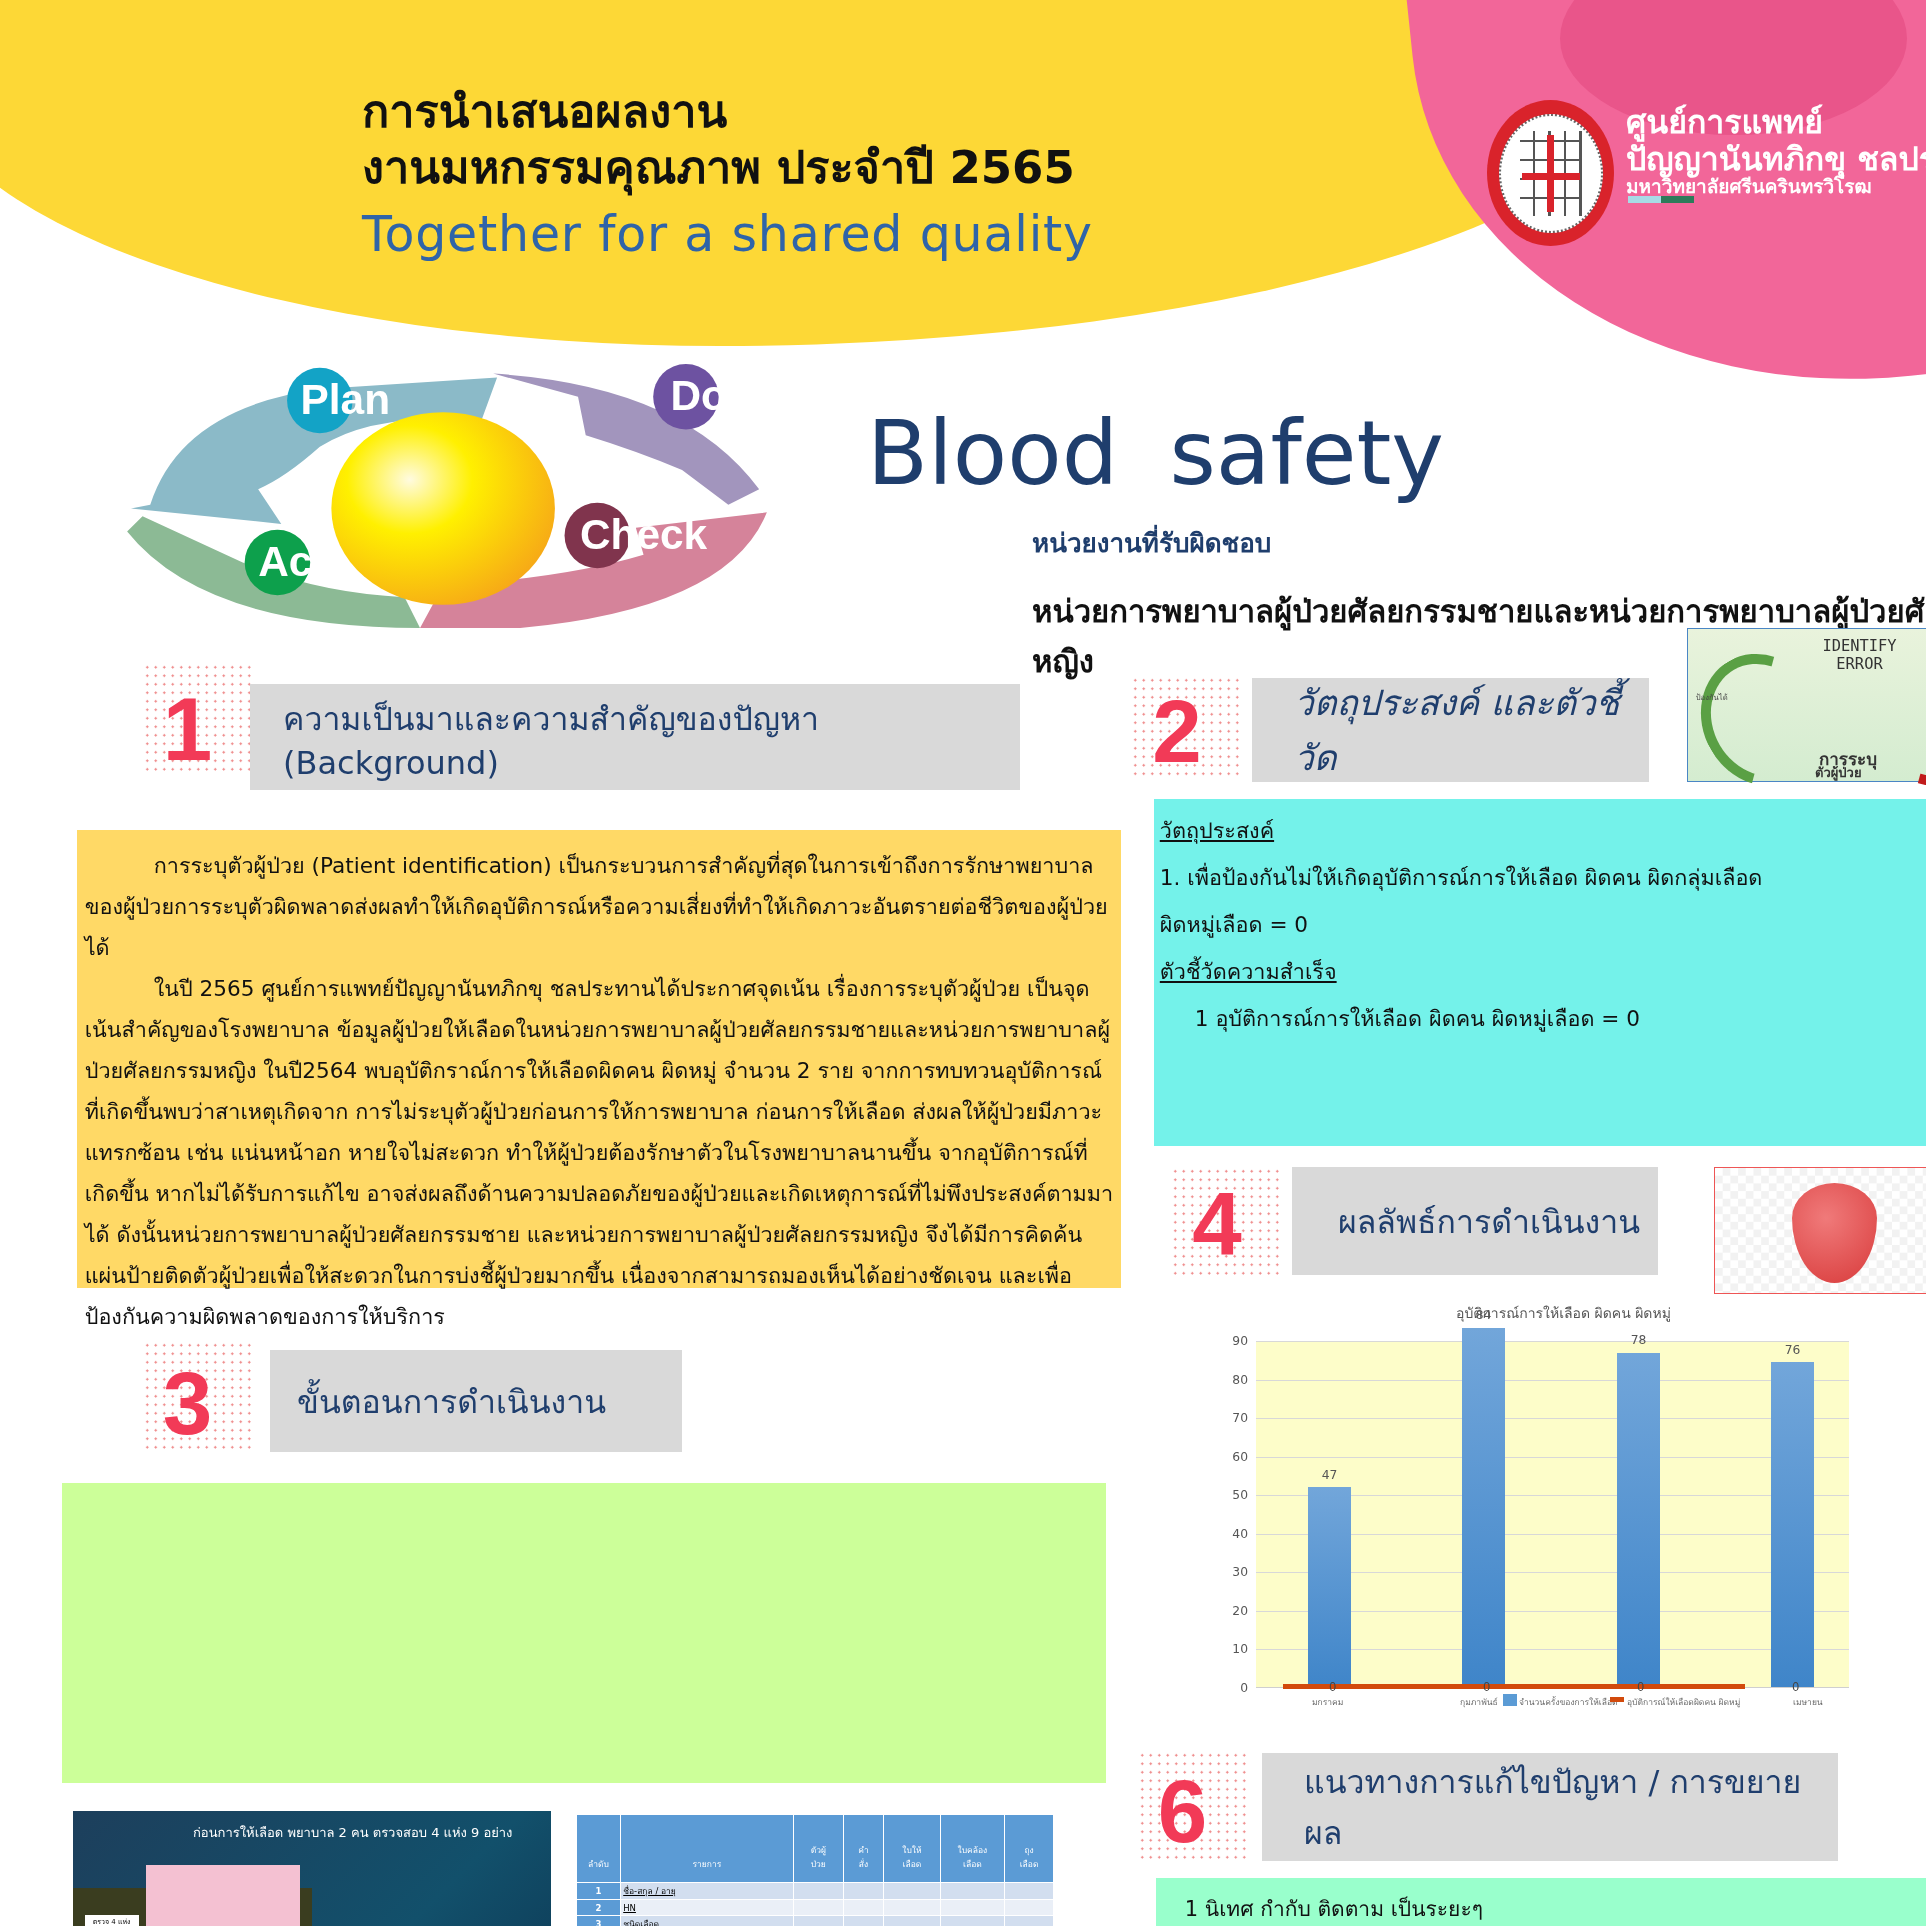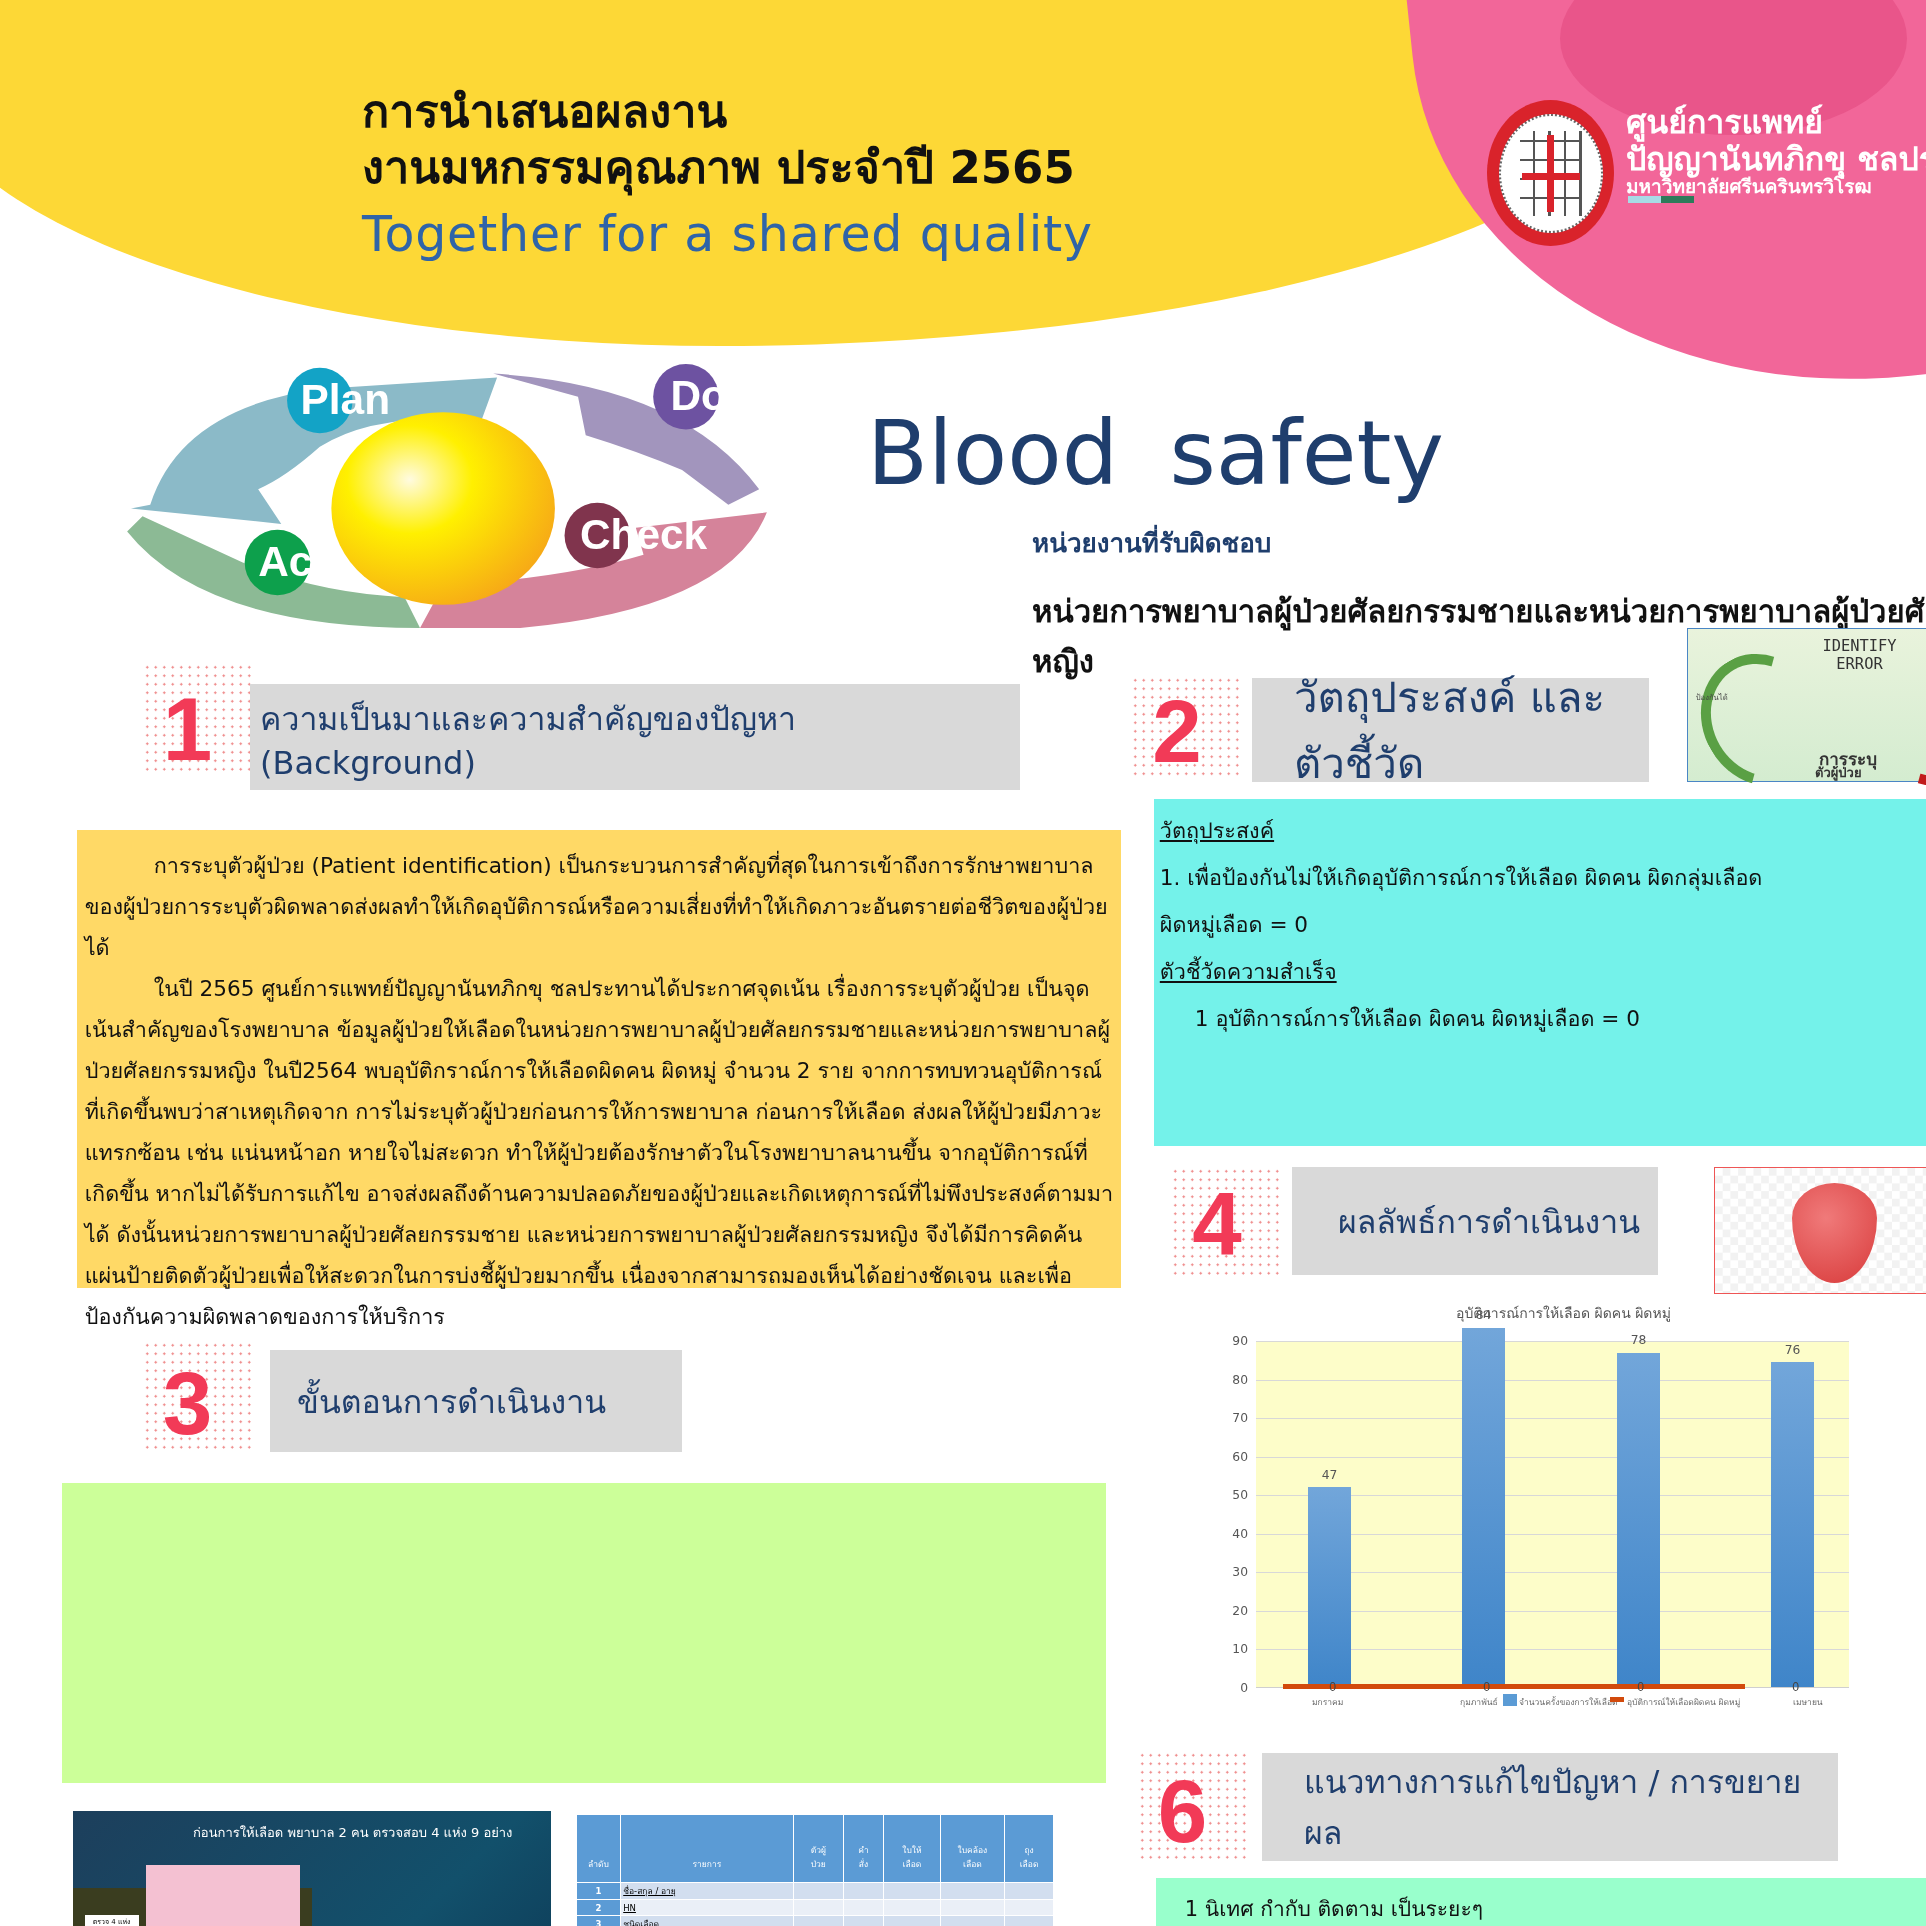--- a/index.html
+++ b/index.html
@@ -115,29 +115,29 @@
   <div class="abs" style="left:127px;top:7.7px;font-family:'DejaVu Sans Mono',monospace;font-size:15.4px;color:#333;width:89px;text-align:center;">IDENTIFY ERROR</div>
   <div class="abs" style="left:15.4px;top:23px;width:100px;height:116px;border:10px solid #5aa044;border-right-color:transparent;border-bottom-color:transparent;border-radius:50%;transform:rotate(-30deg);"></div>
   <div class="abs" style="left:181px;top:23px;width:100px;height:116px;border:10px solid #c11b1b;border-left-color:transparent;border-top-color:transparent;border-radius:50%;transform:rotate(-30deg);"></div>
   <div class="abs" style="left:7.7px;top:62px;font-size:7.7px;color:#444;">ป้องกันได้</div>
   <div class="abs" style="left:131px;top:116px;font-size:17px;font-weight:bold;color:#333;">การระบุ</div>
   <div class="abs" style="left:127px;top:133px;font-size:13px;font-weight:bold;color:#333;">ตัวผู้ป่วย</div>
 </div>
 
 <div class="abs sec-num-box" style="left:143px;top:663px;height:112px;"></div>
 <div class="abs sec-num" style="left:143px;top:678px;width:89px;font-size:89px;">1</div>
-<div class="abs sec-head" style="left:250px;top:684px;width:770px;height:106px;padding-left:10px;font-size:32px;">ความเป็นมาและความสำคัญของปัญหา (Background)</div>
+<div class="abs sec-head" style="left:250px;top:684px;width:770px;height:106px;padding-left:33px;font-size:32px;">ความเป็นมาและความสำคัญของปัญหา (Background)</div>
 <div class="abs panel" style="left:77px;top:830px;width:1044px;height:458px;background:#ffd966;padding:15.4px 7.7px;font-size:21.6px;line-height:41px;">
   <p style="text-indent:69px;">การระบุตัวผู้ป่วย (Patient identification) เป็นกระบวนการสำคัญที่สุดในการเข้าถึงการรักษาพยาบาลของผู้ป่วยการระบุตัวผิดพลาดส่งผลทำให้เกิดอุบัติการณ์หรือความเสี่ยงที่ทำให้เกิดภาวะอันตรายต่อชีวิตของผู้ป่วยได้</p>
   <p style="text-indent:69px;">ในปี 2565 ศูนย์การแพทย์ปัญญานันทภิกขุ ชลประทานได้ประกาศจุดเน้น เรื่องการระบุตัวผู้ป่วย เป็นจุดเน้นสำคัญของโรงพยาบาล ข้อมูลผู้ป่วยให้เลือดในหน่วยการพยาบาลผู้ป่วยศัลยกรรมชายและหน่วยการพยาบาลผู้ป่วยศัลยกรรมหญิง ในปี2564 พบอุบัติกราณ์การให้เลือดผิดคน ผิดหมู่ จำนวน 2 ราย จากการทบทวนอุบัติการณ์ที่เกิดขึ้นพบว่าสาเหตุเกิดจาก การไม่ระบุตัวผู้ป่วยก่อนการให้การพยาบาล ก่อนการให้เลือด ส่งผลให้ผู้ป่วยมีภาวะแทรกซ้อน เช่น แน่นหน้าอก หายใจไม่สะดวก ทำให้ผู้ป่วยต้องรักษาตัวในโรงพยาบาลนานขึ้น จากอุบัติการณ์ที่เกิดขึ้น หากไม่ได้รับการแก้ไข อาจส่งผลถึงด้านความปลอดภัยของผู้ป่วยและเกิดเหตุการณ์ที่ไม่พึงประสงค์ตามมาได้   ดังนั้นหน่วยการพยาบาลผู้ป่วยศัลยกรรมชาย และหน่วยการพยาบาลผู้ป่วยศัลยกรรมหญิง จึงได้มีการคิดค้นแผ่นป้ายติดตัวผู้ป่วยเพื่อให้สะดวกในการบ่งชี้ผู้ป่วยมากขึ้น เนื่องจากสามารถมองเห็นได้อย่างชัดเจน และเพื่อป้องกันความผิดพลาดของการให้บริการ</p>
 </div>
 
 <div class="abs sec-num-box" style="left:1131px;top:676px;height:104px;"></div>
 <div class="abs sec-num" style="left:1131px;top:680px;width:92px;font-size:89px;">2</div>
-<div class="abs sec-head" style="left:1252px;top:678px;width:397px;height:104px;padding-left:42px;font-size:42px;">วัตถุประสงค์ และตัวชี้วัด</div>
+<div class="abs sec-head" style="left:1252px;top:678px;width:397px;height:104px;padding-left:42px;font-size:35px;font-style:italic;">วัตถุประสงค์ และตัวชี้วัด</div>
 <div class="abs panel" style="left:1154px;top:799px;width:805px;height:347px;background:#74f2ea;padding:7.7px 5.8px;font-size:21.6px;line-height:47px;">
   <p style="text-decoration:underline;">วัตถุประสงค์</p>
   <p>1. เพื่อป้องกันไม่ให้เกิดอุบัติการณ์การให้เลือด ผิดคน ผิดกลุ่มเลือด</p>
   <p>ผิดหมู่เลือด = 0</p>
   <p style="text-decoration:underline;">ตัวชี้วัดความสำเร็จ</p>
   <p style="padding-left:35px;">1 อุบัติการณ์การให้เลือด ผิดคน ผิดหมู่เลือด = 0</p>
 </div>
 
 <div class="abs sec-num-box" style="left:1171px;top:1167px;height:108px;"></div>
 <div class="abs sec-num" style="left:1171px;top:1173px;width:92px;font-size:89px;">4</div>

